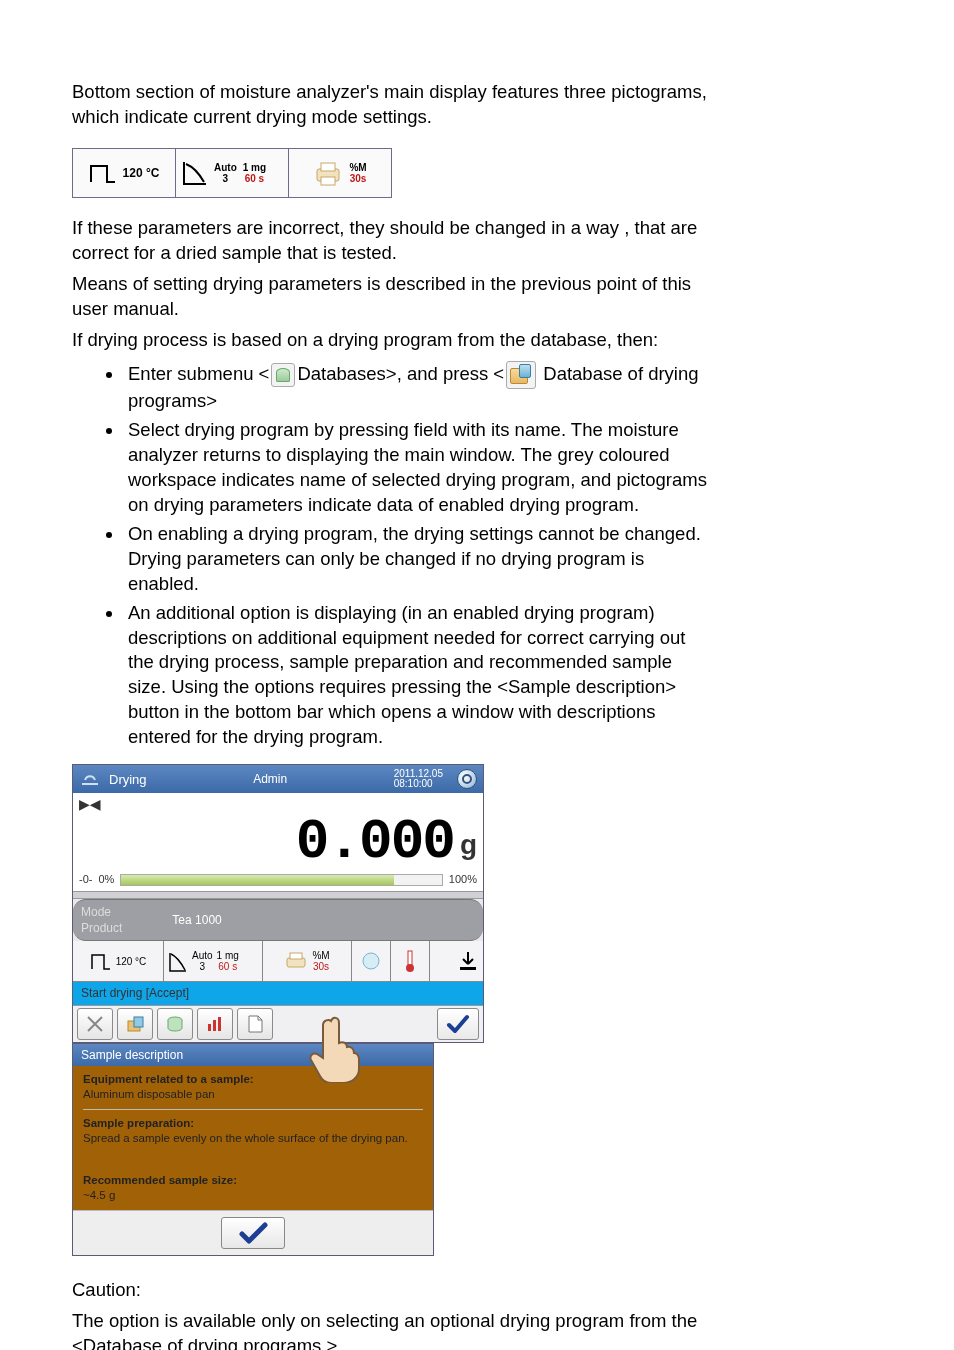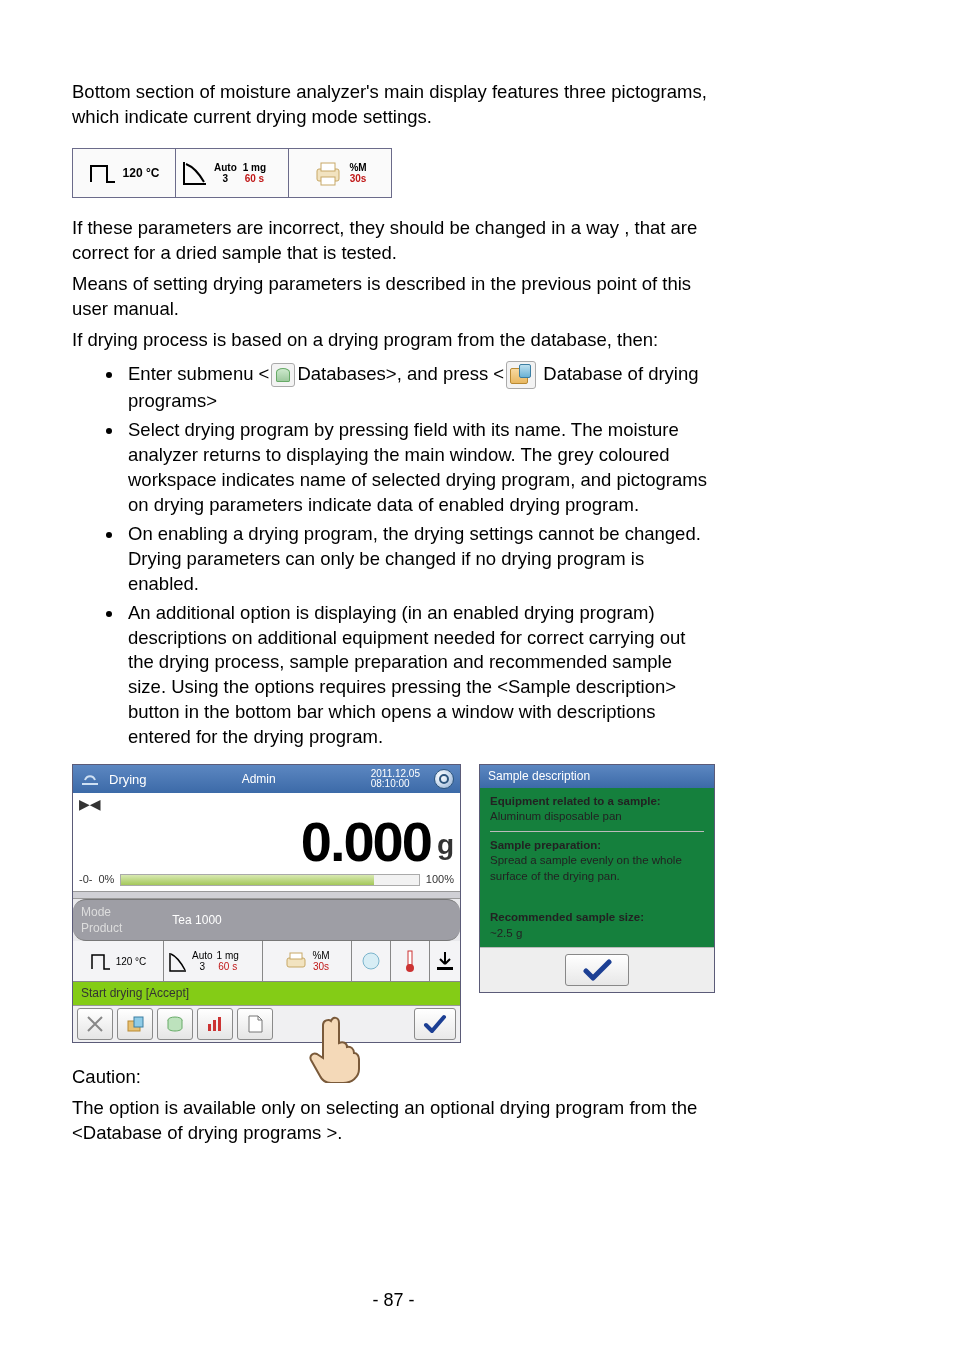--- a/index.html
+++ b/index.html
@@ -56,21 +56,21 @@
   .inline-icon.prog::before{
     content:"";position:absolute;left:3px;top:6px;width:16px;height:14px;
     background:linear-gradient(#f7d9a0,#e8b861);border:1px solid #b98a33;border-radius:2px;
   }
   .inline-icon.prog::after{
     content:"";position:absolute;left:12px;top:2px;width:10px;height:12px;
     background:linear-gradient(#bde0ef,#6bb2d5);border:1px solid #3b7ea2;border-radius:2px;
   }
 
   
-  .mock-row{display:flex;gap:18px;margin-top:14px;align-items:flex-start;}
+  .mock-row{display:flex;margin-top:14px;align-items:flex-start;flex-direction:column;}
   .device{
     width:410px;border:1px solid #5b5b78;background:#e9e9ec;
     font-family:Tahoma,Arial,sans-serif;font-size:12px;color:#333;
     position:relative;
   }
   .titlebar{
     background:linear-gradient(#5c87c1,#3c6aa8);
     color:#fff;display:flex;align-items:center;height:28px;
     padding:0 6px;font-size:12px;gap:8px;
   }
@@ -80,21 +80,21 @@
   .titlebar .circle{
     width:18px;height:18px;border-radius:50%;
     background:radial-gradient(circle at 35% 35%,#fff,#d5e3f3 40%,#88a7cc);
     border:1px solid #2e567e;margin-left:6px;
     display:flex;align-items:center;justify-content:center;
   }
   .titlebar .circle::after{content:"";width:6px;height:6px;border:2px solid #2e567e;border-radius:50%;}
   .workspace{background:#fff;padding:2px 6px 4px 6px;}
   .ws-top{display:flex;align-items:flex-end;gap:6px;}
   .big-num{
-    font-family:Liberation Sans, sans-serif;font-weight:900;
+    font-family:Liberation Mono, monospace;font-weight:900;
     font-size:56px;line-height:1;color:#000;flex:1;text-align:right;letter-spacing:-2px;
   }
   .unit{font-size:28px;font-weight:bold;align-self:flex-end;margin-bottom:6px;}
   .tare-row{display:flex;align-items:center;gap:6px;font-size:11px;margin-top:2px;}
   .bar{
     flex:1;height:10px;background:#f2f2f2;border:1px solid #aaa;position:relative;
   }
   .bar-fill{position:absolute;left:0;top:0;bottom:0;width:85%;
     background:linear-gradient(#d8e9b2,#a4c85a);}
   .grey-strip{
@@ -104,38 +104,38 @@
   .grey-strip span:first-child{color:#ddd;}
   .param-row{
     display:flex;align-items:center;height:40px;border-bottom:1px solid #888;
     background:#f4f4f6;
   }
   .param-row .cell{
     border-right:1px solid #888;height:100%;display:flex;align-items:center;justify-content:center;
     font-size:10px;color:#000;padding:0 4px;gap:4px;
   }
   .param-row .cell:last-child{border-right:none;}
-  .hint{font-size:12px;padding:3px 8px;color:#333;background:#84cc16;}
+  .hint{font-size:12px;padding:3px 8px;color:#333;background:#0ea5e9;}
   .toolbar{
     display:flex;align-items:center;height:36px;background:#f0f0f2;border-top:1px solid #999;
     padding:0 4px;gap:4px;
   }
   .toolbar .tb{
     width:34px;height:30px;border:1px solid #8a8a8a;background:linear-gradient(#fff,#e5e5e5);
     border-radius:3px;display:flex;align-items:center;justify-content:center;
   }
   .toolbar .spacer{flex:1;}
   .check-btn{
     width:40px;height:30px;border:1px solid #8a8a8a;background:linear-gradient(#fff,#e9e9e9);
     border-radius:3px;display:flex;align-items:center;justify-content:center;
   }
 
   
   .popup{
-    width:360px;border:1px solid #5b5b78;background:#15803d;
+    width:360px;border:1px solid #5b5b78;background:#a16207;
     font-family:Tahoma,Arial,sans-serif;font-size:12px;color:#222;
     display:flex;flex-direction:column;
   }
   .popup-title{
     background:linear-gradient(#5c87c1,#3c6aa8);color:#fff;
     padding:3px 8px;font-size:12px;
   }
   .popup-body{padding:6px 10px;font-size:11.5px;}
   .popup-body b{font-weight:bold;text-align:right;}
   .popup-sep{height:1px;background:#bbb;margin:6px 0;}
@@ -352,29 +352,28 @@
     <div class="popup">
       <div class="popup-title">Sample description</div>
       <div class="popup-body">
         <div><b>Equipment related to a sample:</b></div>
         <div>Aluminum disposable pan</div>
         <div class="popup-sep"></div>
         <div><b>Sample preparation:</b></div>
         <div>Spread a sample evenly on the whole surface of the drying pan.</div>
         <div style="height:26px"></div>
         <div><b>Recommended sample size:</b></div>
-        <div>~2.5 g</div>
+        <div>~4.5 g</div>
       </div>
       <div class="check-wrap">
         <div class="check-big">
           <svg width="30" height="22">
               <path d="M4 12l7 7L27 3" stroke="#1c3f94" stroke-width="5" fill="none" stroke-linecap="round" stroke-linejoin="round"></path>
             </svg>
         </div>
       </div>
     </div>
   </div>
 
   <p class="para spaced">Caution:</p>
   <p class="para">The option is available only on selecting an optional drying program from the &lt;Database of drying programs &gt;.</p>
 
-  <div class="footer">- 87 -</div>
 </div>
 
 </body></html>

